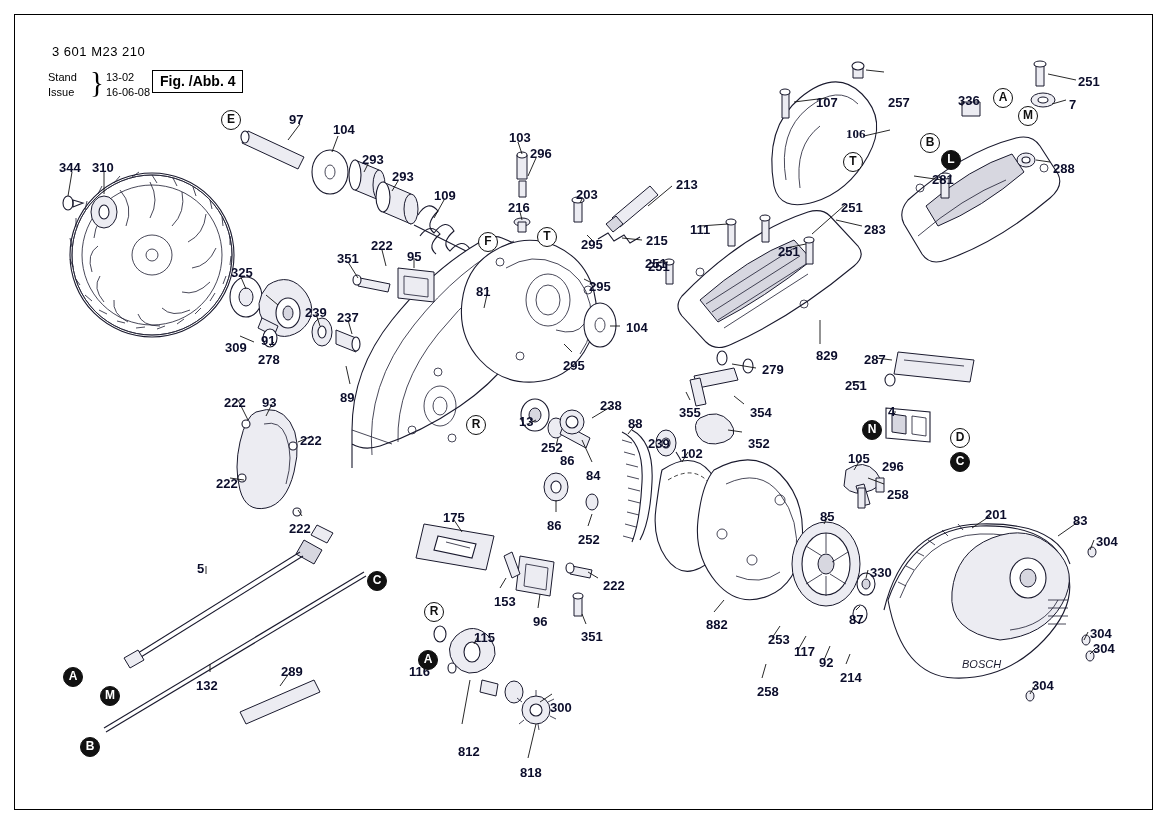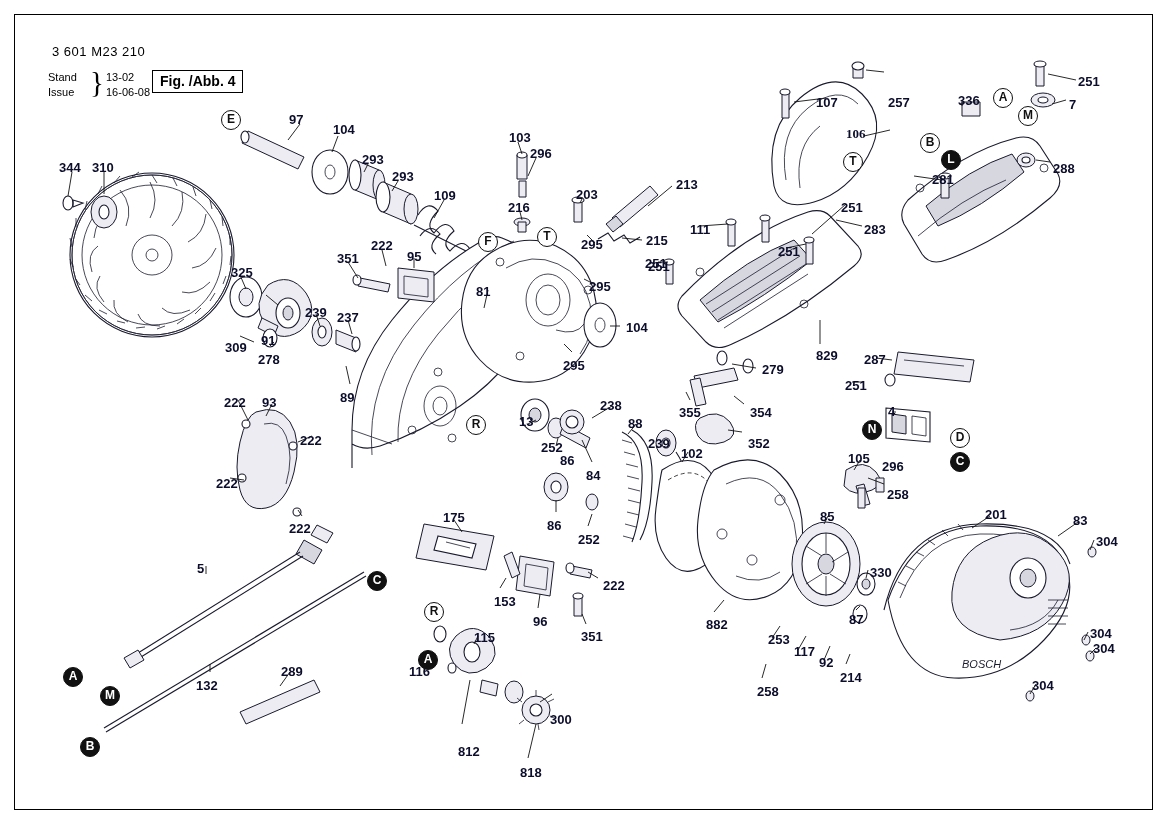--- a/index.html
+++ b/index.html
@@ -608,21 +608,21 @@
       <div class="num" style="left: 757px; top: 684px;">258</div>
       <div class="num" style="left: 443px; top: 510px;">175</div>
       <div class="num" style="left: 494px; top: 594px;">153</div>
       <div class="num" style="left: 533px; top: 614px;">96</div>
       <div class="num" style="left: 603px; top: 578px;">222</div>
       <div class="num" style="left: 581px; top: 629px;">351</div>
       <div class="num" style="left: 474px; top: 630px;">115</div>
       <div class="num" style="left: 409px; top: 664px;">116</div>
       <div class="num" style="left: 450px; top: 744px; margin-left: 8px;">812</div>
       <div class="num" style="left: 520px; top: 765px;">818</div>
-      <div class="num" style="left: 550px; top: 700px; margin-top: 12px;">300</div>
+      <div class="num" style="left: 550px; top: 700px;">300</div>
       <div class="num" style="left: 197px; top: 561px;">5</div>
       <div class="num" style="left: 196px; top: 678px;">132</div>
       <div class="num" style="left: 281px; top: 664px;">289</div>
       <div class="num" style="left: 888px; top: 70px; margin-top: 25px;">257</div>
       <div class="num" style="left: 816px; top: 95px;">107</div>
       <div class="num" style="left: 846px; top: 126px; font-family: Liberation Serif, serif;">106</div>
       <div class="num" style="left: 958px; top: 93px;">336</div>
       <div class="num" style="left: 1078px; top: 74px;">251</div>
       <div class="num" style="left: 1069px; top: 97px;">7</div>
       <div class="num" style="left: 1053px; top: 161px;">288</div>

